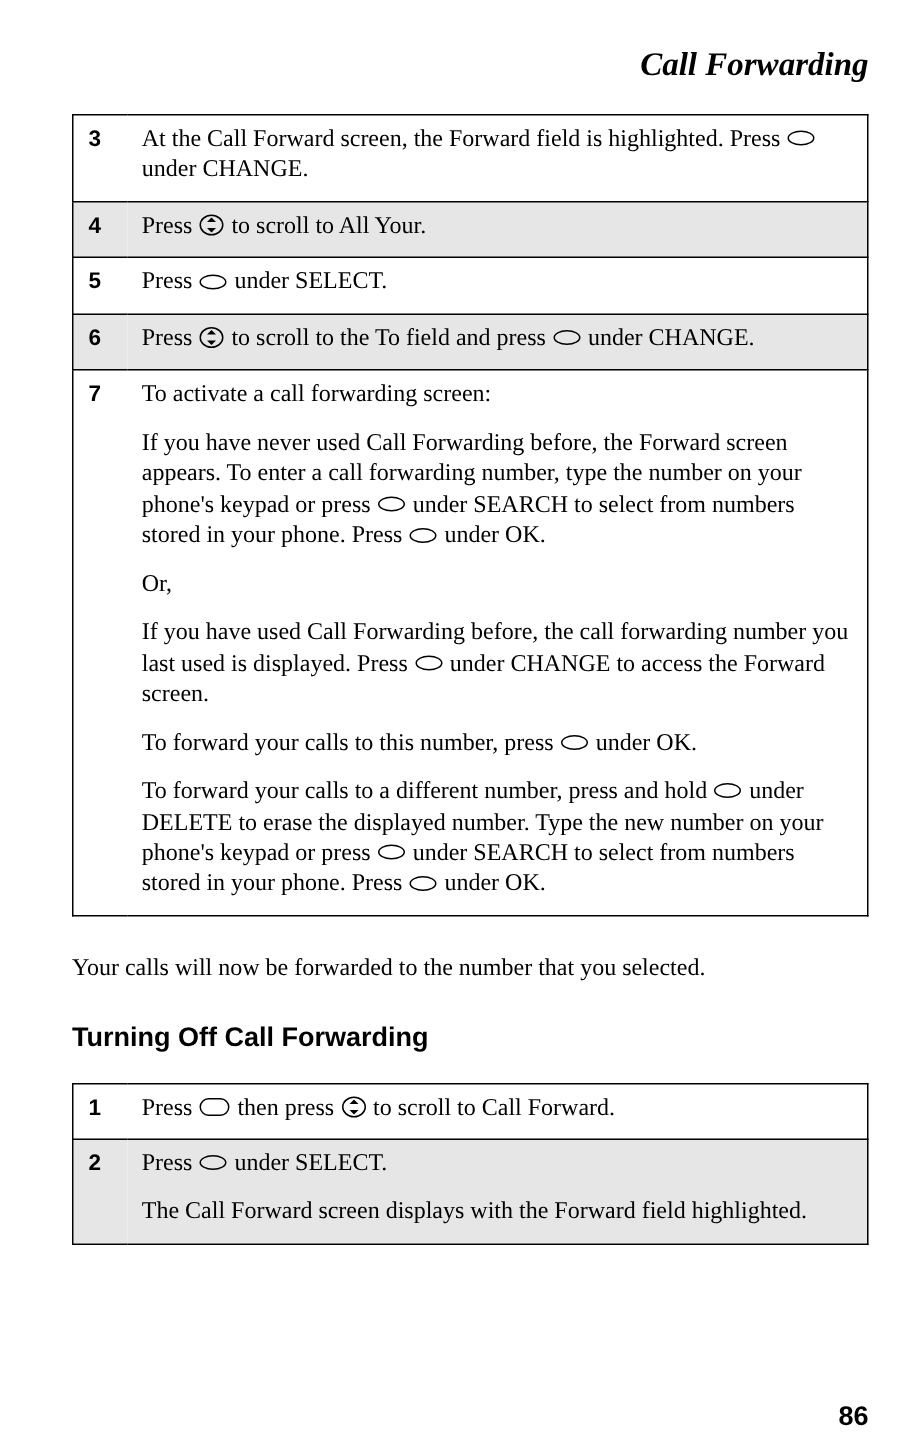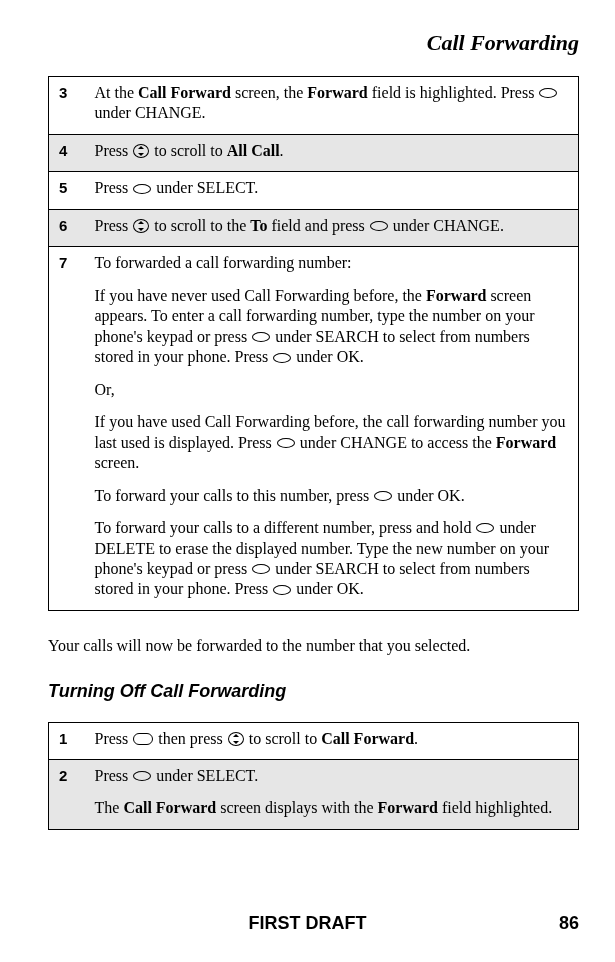--- a/index.html
+++ b/index.html
@@ -46,21 +46,20 @@
     .para { margin-bottom: 12px; }
     .body-text {
       margin: 24px 0 24px 0;
       line-height: 1.35;
     }
     .subheading {
       font-family: Arial, Helvetica, sans-serif;
       font-weight: bold;
       font-size: 18px;
       margin: 12px 0 20px 0;
-      font-style: italic;
     }
     .footer {
       position: absolute;
       bottom: 28px;
       left: 0;
       width: 615px;
       display: flex;
       justify-content: center;
       align-items: baseline;
       font-family: Arial, Helvetica, sans-serif;
@@ -114,49 +113,49 @@
       vertical-align: middle;
       position: relative;
       top: -1px;
       margin: 0 1px;
       font-family: Arial, sans-serif;
       font-size: 7px;
       line-height: 10px;
       text-align: center;
       font-style: italic;
     }
-    b { font-weight: bold; }
+    b { font-weight: normal; }
   </style>
 </head>
 <body>
 
 <div class="header-title">Call Forwarding</div>
 
 <table class="steps-table">
   <tbody id="tbody1">
       <tr>
         <td class="num">3</td>
         <td class="body">At the <b>Call Forward</b> screen, the <b>Forward</b> field is highlighted. Press <span class="icon-oval"></span> under CHANGE.</td>
       </tr>
       <tr class="shaded">
         <td class="num">4</td>
-        <td class="body">Press <span class="icon-scroll"></span> to scroll to <b>All Call</b>.</td>
+        <td class="body">Press <span class="icon-scroll"></span> to scroll to <b>All Your</b>.</td>
       </tr>
       <tr>
         <td class="num">5</td>
         <td class="body">Press <span class="icon-oval"></span> under SELECT.</td>
       </tr>
       <tr class="shaded">
         <td class="num">6</td>
         <td class="body">Press <span class="icon-scroll"></span> to scroll to the <b>To</b> field and press <span class="icon-oval"></span> under CHANGE.</td>
       </tr>
       <tr>
         <td class="num">7</td>
         <td class="body">
-          <div class="para">To forwarded a call forwarding number:</div>
+          <div class="para">To activate a call forwarding screen:</div>
           <div class="para">If you have never used Call Forwarding before, the <b>Forward</b> screen appears. To enter a call forwarding number, type the number on your phone's keypad or press <span class="icon-oval"></span> under SEARCH to select from numbers stored in your phone. Press <span class="icon-oval"></span> under OK.</div>
           <div class="para">Or,</div>
           <div class="para">If you have used Call Forwarding before, the call forwarding number you last used is displayed. Press <span class="icon-oval"></span> under CHANGE to access the <b>Forward</b> screen.</div>
           <div class="para">To forward your calls to this number, press <span class="icon-oval"></span> under OK.</div>
           <div>To forward your calls to a different number, press and hold <span class="icon-oval"></span> under DELETE to erase the displayed number. Type the new number on your phone's keypad or press <span class="icon-oval"></span> under SEARCH to select from numbers stored in your phone. Press <span class="icon-oval"></span> under OK.</div>
         </td>
       </tr>
     </tbody>
 </table>
 
@@ -174,15 +173,14 @@
         <td class="num">2</td>
         <td class="body">
           <div class="para">Press <span class="icon-oval"></span> under SELECT.</div>
           <div>The <b>Call Forward</b> screen displays with the <b>Forward</b> field highlighted.</div>
         </td>
       </tr>
     </tbody>
 </table>
 
 <div class="footer">
-  <span>FIRST DRAFT</span>
   <span class="page">86</span>
 </div>
 
 </body></html>

